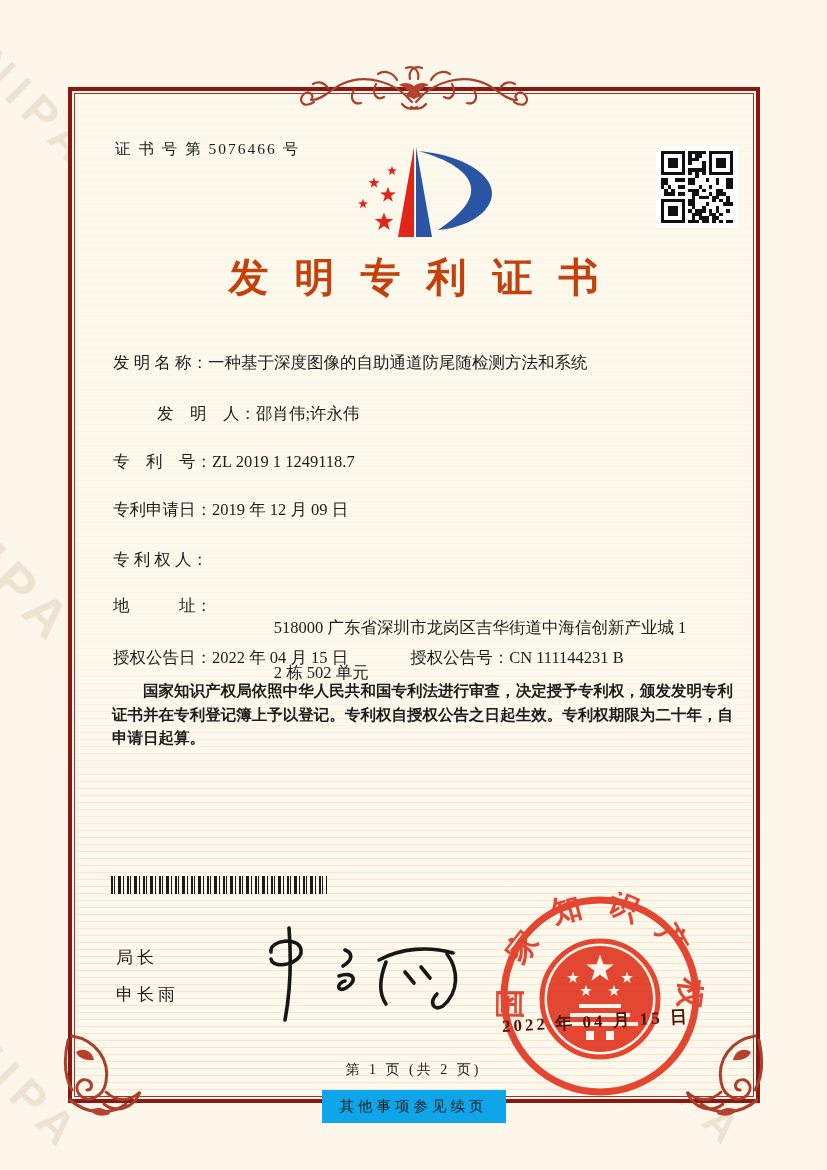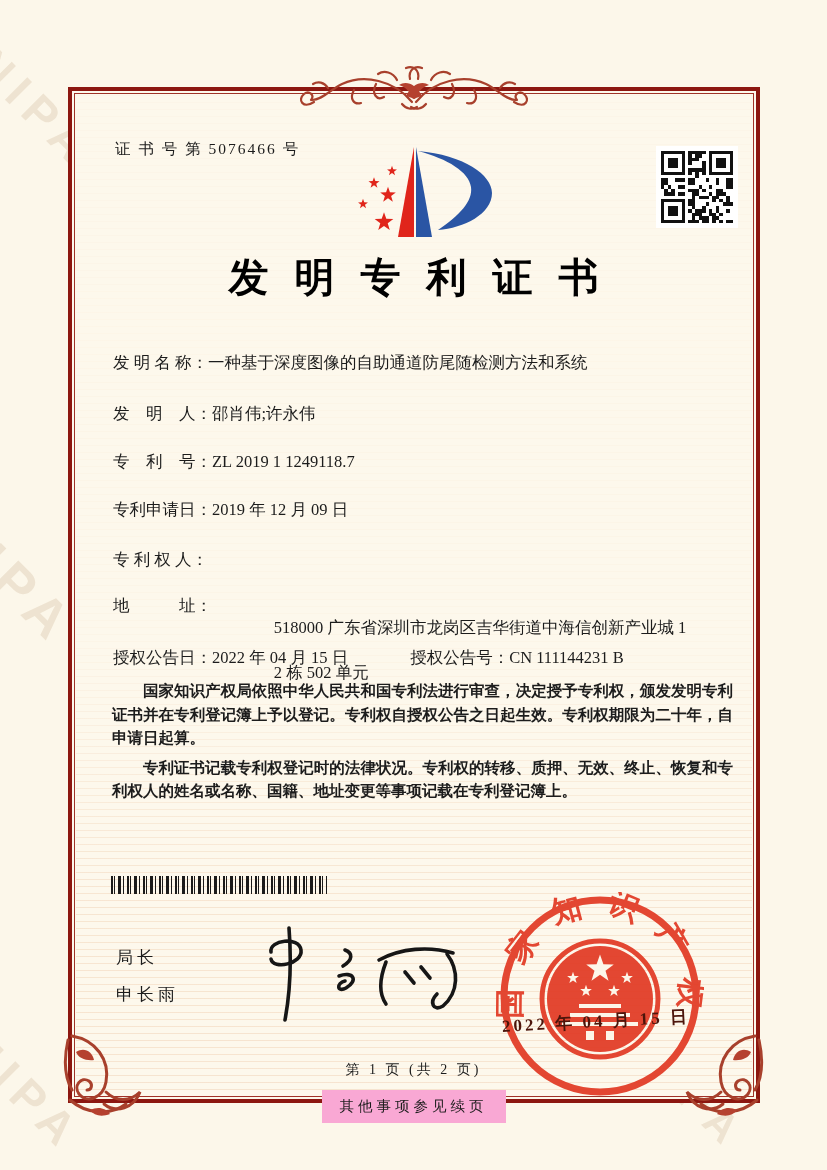--- a/index.html
+++ b/index.html
@@ -22,26 +22,26 @@
   .frame::after{content:'';position:absolute;inset:2px;border:1px solid #a03228;pointer-events:none;}
   .guilloche{position:absolute;inset:4px;pointer-events:none;
      background:repeating-linear-gradient(180deg,rgba(224,154,100,.22) 0 1px,rgba(0,0,0,0) 1px 7px);
      -webkit-mask-image:linear-gradient(to bottom,rgba(0,0,0,.12) 0%,rgba(0,0,0,.15) 55%,rgba(0,0,0,.85) 78%,rgba(0,0,0,.95) 100%);
      mask-image:linear-gradient(to bottom,rgba(0,0,0,.12) 0%,rgba(0,0,0,.15) 55%,rgba(0,0,0,.85) 78%,rgba(0,0,0,.95) 100%);}
   
   .cert-no{position:absolute;left:115px;top:139px;font-size:15.5px;letter-spacing:2px;}
   .logo{position:absolute;left:332px;top:141px;width:178px;height:100px;}
   .qr{position:absolute;left:656px;top:146px;width:82px;height:82px;background:#fff;padding:5px;box-sizing:border-box;}
   .title{position:absolute;left:0;top:250px;width:100%;text-align:center;
-         font-size:40px;font-weight:bold;letter-spacing:26px;text-indent:26px;color:#000000;}
+         font-size:40px;font-weight:bold;letter-spacing:26px;text-indent:26px;color:#c2410c;}
   
   .field{position:absolute;left:113px;font-size:16.5px;line-height:1.35;display:flex;}
   .field .lab{white-space:pre;flex:0 0 auto;}
   .field .val{white-space:pre-wrap;}
-  .f1{top:352px;align-items:flex-end;} .f2{top:403px;} .f3{top:451px;align-items:center;} .f4{top:499px;} .f5{top:549px;align-items:flex-end;}
+  .f1{top:352px;align-items:flex-end;} .f2{top:403px;margin-left:44px;} .f3{top:451px;align-items:center;} .f4{top:499px;} .f5{top:549px;align-items:flex-end;}
   .f6{top:595px;width:600px;gap:37px;}
   .f7{top:647px;width:614px;}
   .f7 .col2{margin-left:62px;display:flex;}
   
   .body-text{position:absolute;left:112px;top:679px;width:636px;font-size:15.5px;
              line-height:23.5px;text-align:justify;}
   .body-text p{margin:0 15px 6px 0;text-indent:2em;font-weight:bold;}
   
   .barcode{position:absolute;left:111px;top:876px;width:216px;height:18px;
      background:repeating-linear-gradient(90deg,#1b1b1b 0 2px,rgba(0,0,0,0) 2px 3px,#1b1b1b 3px 4px,rgba(0,0,0,0) 4px 7px,#1b1b1b 7px 10px,rgba(0,0,0,0) 10px 12px,#1b1b1b 12px 13px,rgba(0,0,0,0) 13px 16px);}
@@ -49,21 +49,21 @@
   .chief div{margin-bottom:14px;}
   .sig{position:absolute;left:233px;top:922px;width:250px;height:105px;}
   
   .seal{position:absolute;left:496px;top:892px;width:208px;height:208px;}
   .seal-date{position:absolute;left:486px;top:1010px;width:220px;text-align:center;
      font-size:17px;font-weight:bold;color:#4d150b;letter-spacing:3px;transform:rotate(-3deg);}
   
   .page-info{position:absolute;left:0;top:1061px;width:100%;text-align:center;
      font-size:14px;letter-spacing:3px;}
   .cont-note{position:absolute;left:50%;top:1090px;transform:translateX(-50%);
-     background:#f9a8d4;padding:7px 18px;font-size:14.5px;letter-spacing:4px;z-index:5;}
+     background:#0ea5e9;padding:7px 18px;font-size:14.5px;letter-spacing:4px;z-index:5;}
   
   .dragons{position:absolute;left:294px;top:52px;width:240px;height:64px;}
   .fl-bl{position:absolute;left:60px;top:1032px;width:100px;height:96px;}
   .fl-br{position:absolute;left:667px;top:1032px;width:100px;height:96px;transform:scaleX(-1);}
   svg{display:block;}
 </style>
 </head>
 <body>
 
 <div class="page">
@@ -387,21 +387,20 @@
     <span class="lab">授权公告日：</span>
     <span class="val">2022 年 04 月 15 日</span>
     <span class="col2">
       <span class="lab">授权公告号：</span>
       <span class="val">CN 111144231 B</span>
     </span>
   </div>
 
   <div class="body-text">
     <p>国家知识产权局依照中华人民共和国专利法进行审查，决定授予专利权，颁发发明专利证书并在专利登记簿上予以登记。专利权自授权公告之日起生效。专利权期限为二十年，自申请日起算。</p>
-    <p>专利证书记载专利权登记时的法律状况。专利权的转移、质押、无效、终止、恢复和专利权人的姓名或名称、国籍、地址变更等事项记载在专利登记簿上。</p>
   </div>
 
   <div class="barcode"></div>
 
   <div class="chief">
     <div>局长</div>
     <div>申长雨</div>
   </div>
 
   <svg class="sig" viewBox="0 0 250 105">

